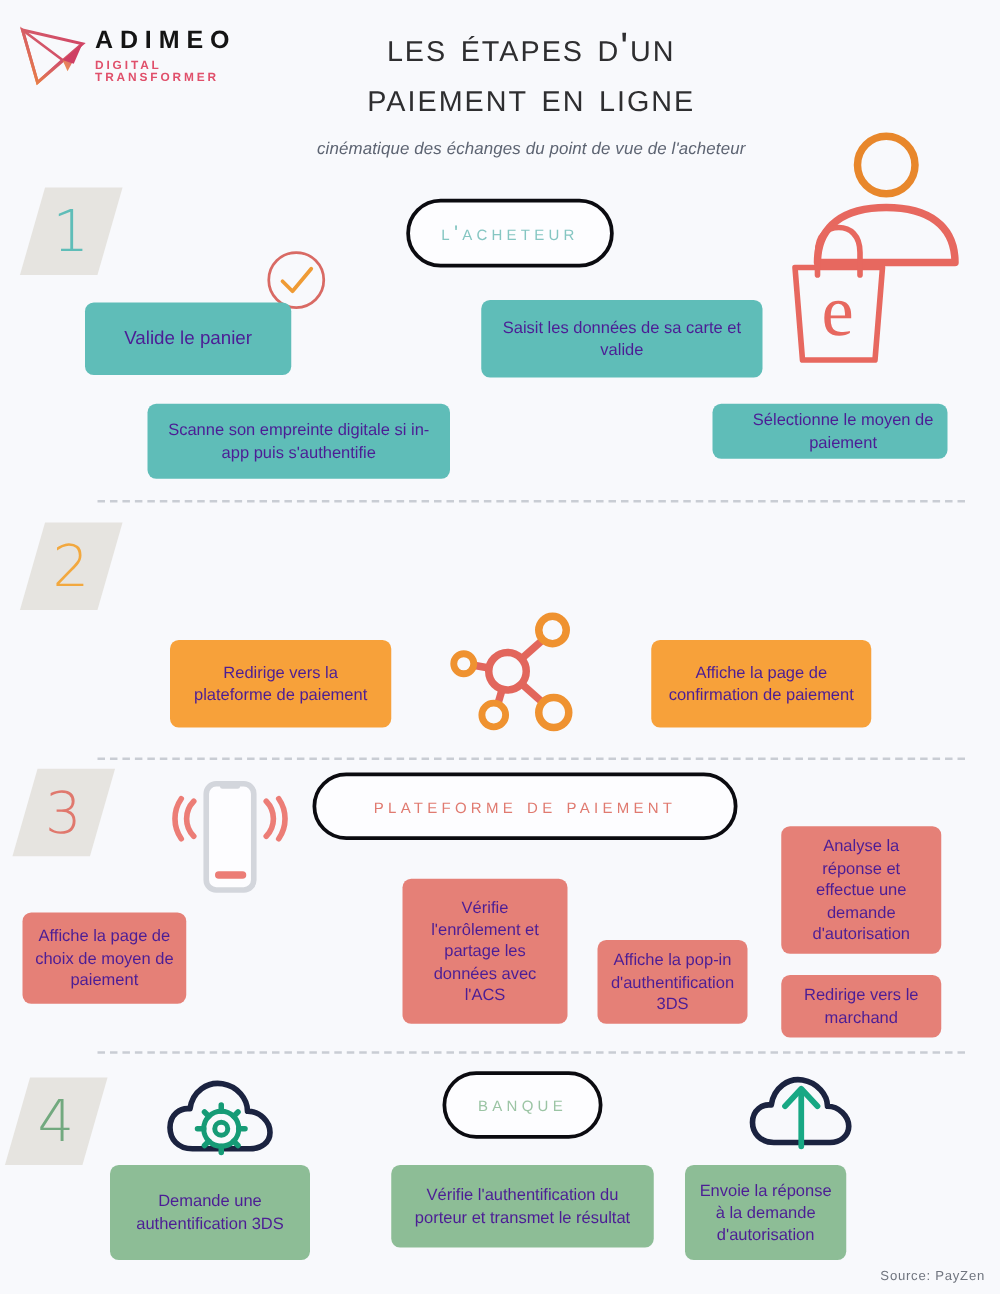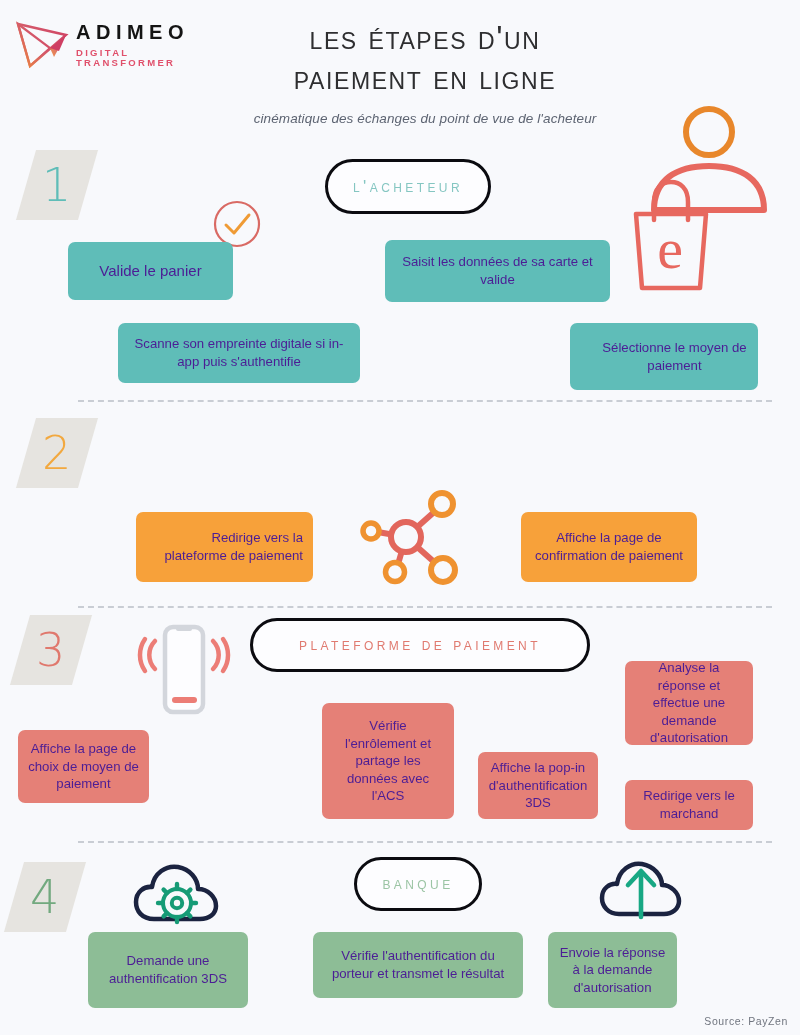--- a/index.html
+++ b/index.html
@@ -121,21 +121,21 @@
     <circle cx="81" cy="30" r="23" fill="none" stroke="#e8872b" stroke-width="6"></circle>
     <path d="M26 108 C26 78, 48 64, 81 64 C114 64, 136 78, 136 108 Z" fill="none" stroke="#e7685f" stroke-width="6" stroke-linejoin="round"></path>
     <path d="M8 112 L78 112 L72 186 L14 186 Z" fill="#f8f9fc" stroke="#e7685f" stroke-width="4.5" stroke-linejoin="round"></path>
     <path d="M26 118 L26 100 C26 86, 34 80, 43 80 C52 80, 60 86, 60 100 L60 118" fill="none" stroke="#e7685f" stroke-width="4.5" stroke-linecap="round"></path>
     <text x="42" y="166" font-family="Liberation Serif, serif" font-size="58" fill="#e7685f" text-anchor="middle" font-weight="300">e</text>
   </svg>
 
   <div class="box big" style="left:68px; top:242px; width:165px; height:58px; background:#5fbdb8;">Valide le panier</div>
   <div class="box" style="left:385px; top:240px; width:225px; height:62px; background:#5fbdb8;">Saisit les données de sa carte et valide</div>
   <div class="box" style="left:118px; top:323px; width:242px; height:60px; background:#5fbdb8;">Scanne son empreinte digitale si in-app puis s'authentifie</div>
-  <div class="box" style="left:570px; top:323px; width:188px; height:67px; background:#5fbdb8;padding-left:31px;">Sélectionne le moyen de paiement</div>
+  <div class="box" style="left:570px; top:323px; width:188px; height:44px; background:#5fbdb8;padding-left:31px;">Sélectionne le moyen de paiement</div>
 
   <div class="divider" style="top:400px;"></div>
 
   <div class="step-badge" style="left:26px; top:418px;">
     <span class="step-num" style="color:#f2a83f;">2</span>
   </div>
 
 
   <svg style="position:absolute; left:358px; top:489px;" width="104" height="100" viewBox="0 0 104 100">
     <g stroke="#e2665c" stroke-width="6" fill="none">
@@ -144,21 +144,21 @@
       <line x1="48" y1="48" x2="38" y2="82"></line>
       <line x1="48" y1="48" x2="84" y2="80"></line>
     </g>
     <circle cx="48" cy="48" r="15" fill="#f8f9fc" stroke="#e2665c" stroke-width="6"></circle>
     <circle cx="84" cy="15" r="11" fill="#f8f9fc" stroke="#ef9230" stroke-width="6"></circle>
     <circle cx="13" cy="42" r="8" fill="#f8f9fc" stroke="#ef9230" stroke-width="5.5"></circle>
     <circle cx="37" cy="83" r="9.5" fill="#f8f9fc" stroke="#ef9230" stroke-width="5.5"></circle>
     <circle cx="85" cy="81" r="12" fill="#f8f9fc" stroke="#ef9230" stroke-width="6"></circle>
   </svg>
 
-  <div class="box" style="left:136px; top:512px; width:177px; height:70px; background:#f7a13a;text-align:right;">Redirige vers la plateforme de paiement</div>
+  <div class="box" style="left:136px; top:512px; width:177px; height:70px; background:#f7a13a;">Redirige vers la plateforme de paiement</div>
   <div class="box" style="left:521px; top:512px; width:176px; height:70px; background:#f7a13a;">Affiche la page de confirmation de paiement</div>
 
   <div class="divider" style="top:606px;"></div>
 
   <div class="step-badge" style="left:20px; top:615px;">
     <span class="step-num" style="color:#e0786d;">3</span>
   </div>
 
   <div class="pill" style="left:250px; top:618px; width:340px; height:54px;">
     <span class="pill-label" style="color:#e07a70;">Plateforme de paiement</span>
@@ -172,21 +172,21 @@
       <path d="M27 24 A 20 20 0 0 0 27 52"></path>
       <path d="M17 22 A 28 28 0 0 0 17 54"></path>
       <path d="M85 24 A 20 20 0 0 1 85 52"></path>
       <path d="M95 22 A 28 28 0 0 1 95 54"></path>
     </g>
   </svg>
 
   <div class="box" style="left:18px; top:730px; width:131px; height:73px; background:#e58077;">Affiche la page de choix de moyen de paiement</div>
   <div class="box" style="left:322px; top:703px; width:132px; height:116px; background:#e58077;">Vérifie l'enrôlement et partage les données avec l'ACS</div>
   <div class="box" style="left:478px; top:752px; width:120px; height:67px; background:#e58077;">Affiche la pop-in d'authentification 3DS</div>
-  <div class="box" style="left:625px; top:661px; width:128px; height:84px; background:#e58077;">Analyse la réponse et effectue une demande d'autorisation</div>
+  <div class="box" style="left:625px; top:661px; width:128px; height:102px; background:#e58077;">Analyse la réponse et effectue une demande d'autorisation</div>
   <div class="box" style="left:625px; top:780px; width:128px; height:50px; background:#e58077;">Redirige vers le marchand</div>
 
   <div class="divider" style="top:841px;"></div>
 
   <div class="step-badge" style="left:14px; top:862px;">
     <span class="step-num" style="color:#72a97f;">4</span>
   </div>
 
   <div class="pill" style="left:354px; top:857px; width:128px; height:54px;text-align:right;">
     <span class="pill-label" style="color:#9bc4a4;">Banque</span>

